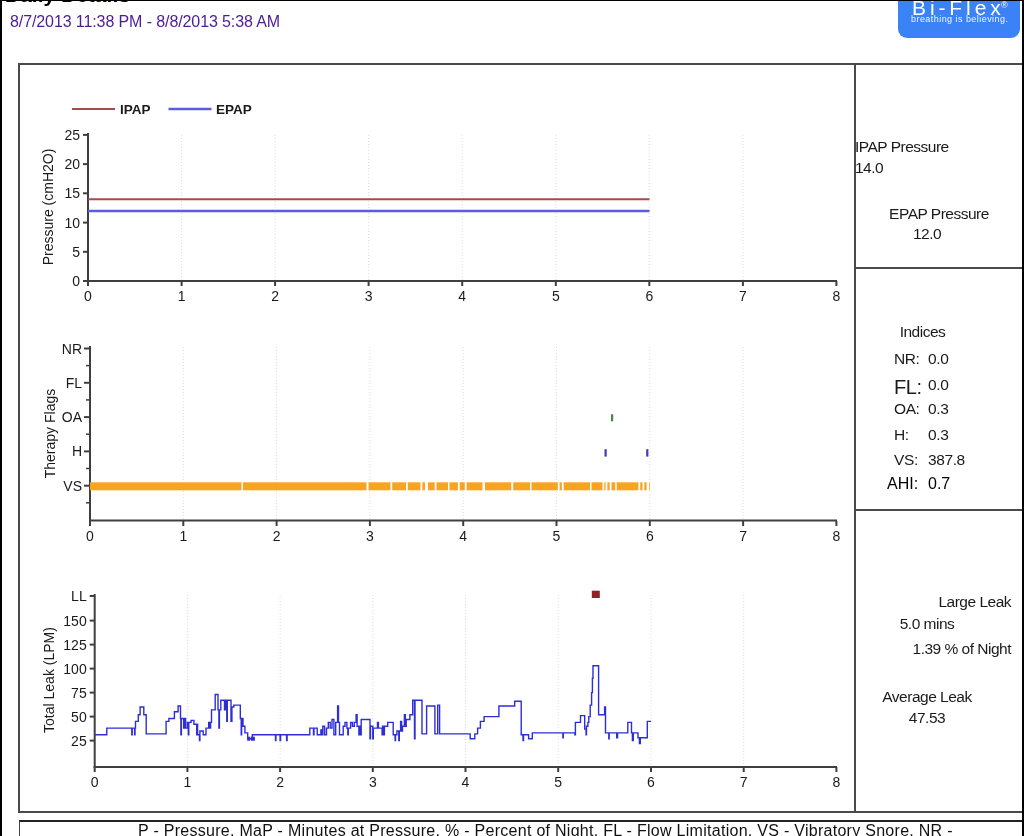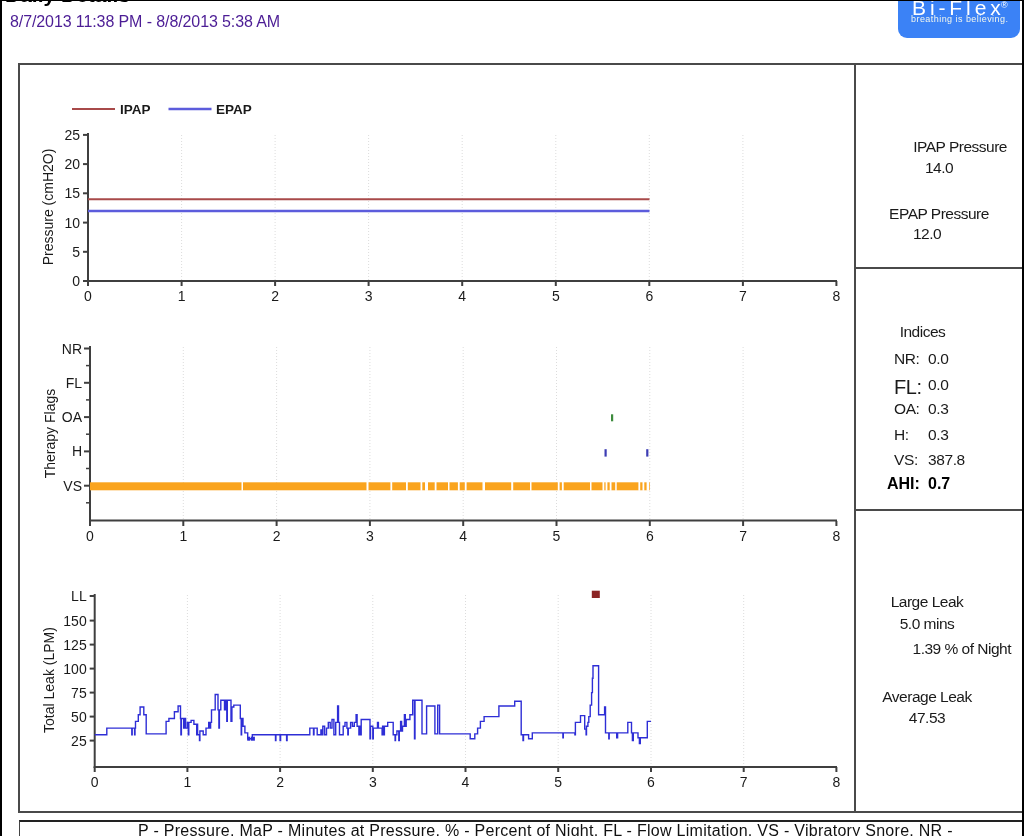--- a/index.html
+++ b/index.html
@@ -25,40 +25,40 @@
 </div>
 <div class="abs" style="left:0;top:0;width:1024px;height:1px;background:#000"></div>
 
 <div class="abs" style="left:18px;top:63px;width:1004px;height:750px;border:2px solid #4a4a4a;border-right:0"></div>
 
 <div class="abs" style="left:854px;top:63px;width:1.5px;height:749px;background:#4a4a4a"></div>
 
 <div class="abs" style="left:855px;top:267px;width:167px;height:1.5px;background:#4a4a4a"></div>
 <div class="abs" style="left:855px;top:509px;width:167px;height:1.5px;background:#4a4a4a"></div>
 
-<div class="abs" style="left:855px;top:139px;width:152px;text-align:right;font-size:15.5px;letter-spacing:-0.5px;line-height:1;color:#1a1a1a">IPAP Pressure</div>
-<div class="abs" style="left:855px;top:159.5px;width:168px;text-align:center;font-size:15.5px;letter-spacing:-0.5px;line-height:1;color:#1a1a1a">14.0</div>
+<div class="abs" style="left:855px;top:139px;width:152px;text-align:left;font-size:15.5px;letter-spacing:-0.5px;line-height:1;color:#1a1a1a">IPAP Pressure</div>
+<div class="abs" style="left:855px;top:159.5px;width:168px;text-align:left;font-size:15.5px;letter-spacing:-0.5px;line-height:1;color:#1a1a1a">14.0</div>
 <div class="abs" style="left:855px;top:206px;width:168px;text-align:center;font-size:15.5px;letter-spacing:-0.5px;line-height:1;color:#1a1a1a">EPAP Pressure</div>
 <div class="abs" style="left:855px;top:226px;width:144px;text-align:center;font-size:15.5px;letter-spacing:-0.5px;line-height:1;color:#1a1a1a">12.0</div>
 
 <div class="abs" style="left:855px;top:324.4px;width:135px;text-align:center;font-size:15.5px;letter-spacing:-0.5px;line-height:1;color:#1a1a1a">Indices</div>
 <div class="abs" style="left:894px;top:350.9px;font-size:15.5px;letter-spacing:-0.4px;line-height:1;color:#1a1a1a">NR:</div>
 <div class="abs" style="left:928px;top:350.9px;font-size:15.5px;letter-spacing:-0.4px;line-height:1;color:#1a1a1a">0.0</div>
 <div class="abs" style="left:894px;top:376.6px;font-size:20px;letter-spacing:-0.4px;line-height:1;color:#1a1a1a">FL:</div>
 <div class="abs" style="left:928px;top:376.6px;font-size:15.5px;letter-spacing:-0.4px;line-height:1;color:#1a1a1a">0.0</div>
 <div class="abs" style="left:894px;top:401px;font-size:15.5px;letter-spacing:-0.4px;line-height:1;color:#1a1a1a">OA:</div>
 <div class="abs" style="left:928px;top:401px;font-size:15.5px;letter-spacing:-0.4px;line-height:1;color:#1a1a1a">0.3</div>
 <div class="abs" style="left:894px;top:426.7px;font-size:15.5px;letter-spacing:-0.4px;line-height:1;color:#1a1a1a">H:</div>
 <div class="abs" style="left:928px;top:426.7px;font-size:15.5px;letter-spacing:-0.4px;line-height:1;color:#1a1a1a">0.3</div>
 <div class="abs" style="left:894px;top:452.3px;font-size:15.5px;letter-spacing:-0.4px;line-height:1;color:#1a1a1a">VS:</div>
 <div class="abs" style="left:928px;top:452.3px;font-size:15.5px;letter-spacing:-0.4px;line-height:1;color:#1a1a1a">387.8</div>
-<div class="abs" style="left:887px;top:476.3px;font-size:16px;line-height:1;font-weight:bold;color:#000">AHI:</div>
-<div class="abs" style="left:928px;top:476.3px;font-size:16px;line-height:1;font-weight:bold;color:#000">0.7</div>
-
-<div class="abs" style="left:843px;top:593.5px;width:168px;text-align:center;font-size:15.5px;letter-spacing:-0.5px;line-height:1;color:#1a1a1a">Large Leak</div>
+<div class="abs" style="left:887px;top:476.3px;font-size:16px;line-height:1;font-weight:normal;color:#000">AHI:</div>
+<div class="abs" style="left:928px;top:476.3px;font-size:16px;line-height:1;font-weight:normal;color:#000">0.7</div>
+
+<div class="abs" style="left:843px;top:593.5px;width:168px;text-align:right;font-size:15.5px;letter-spacing:-0.5px;line-height:1;color:#1a1a1a">Large Leak</div>
 <div class="abs" style="left:843px;top:615.5px;width:168px;text-align:center;font-size:15.5px;letter-spacing:-0.5px;line-height:1;color:#1a1a1a">5.0 mins</div>
 <div class="abs" style="left:843px;top:640.5px;width:168px;text-align:right;font-size:15.5px;letter-spacing:-0.5px;line-height:1;color:#1a1a1a">1.39 % of Night</div>
 <div class="abs" style="left:843px;top:688.5px;width:168px;text-align:center;font-size:15.5px;letter-spacing:-0.5px;line-height:1;color:#1a1a1a">Average Leak</div>
 <div class="abs" style="left:843px;top:710px;width:168px;text-align:center;font-size:15.5px;letter-spacing:-0.5px;line-height:1;color:#1a1a1a">47.53</div>
 
 <div class="abs" style="left:19px;top:820px;width:1003px;height:16px;border-top:2px solid #222;border-left:1.5px solid #444;"></div>
 <div class="abs" style="left:138px;top:823px;font-size:16px;line-height:1;letter-spacing:0.28px;color:#111;white-space:nowrap">P - Pressure, MaP - Minutes at Pressure, % - Percent of Night, FL - Flow Limitation, VS - Vibratory Snore, NR -</div>
 
 <svg width="1024" height="836" viewBox="0 0 1024 836" style="position:absolute;left:0;top:0">
 <line x1="181.6" y1="135" x2="181.6" y2="280" stroke="#dcdcdc" stroke-width="1" stroke-dasharray="1 2"></line>

